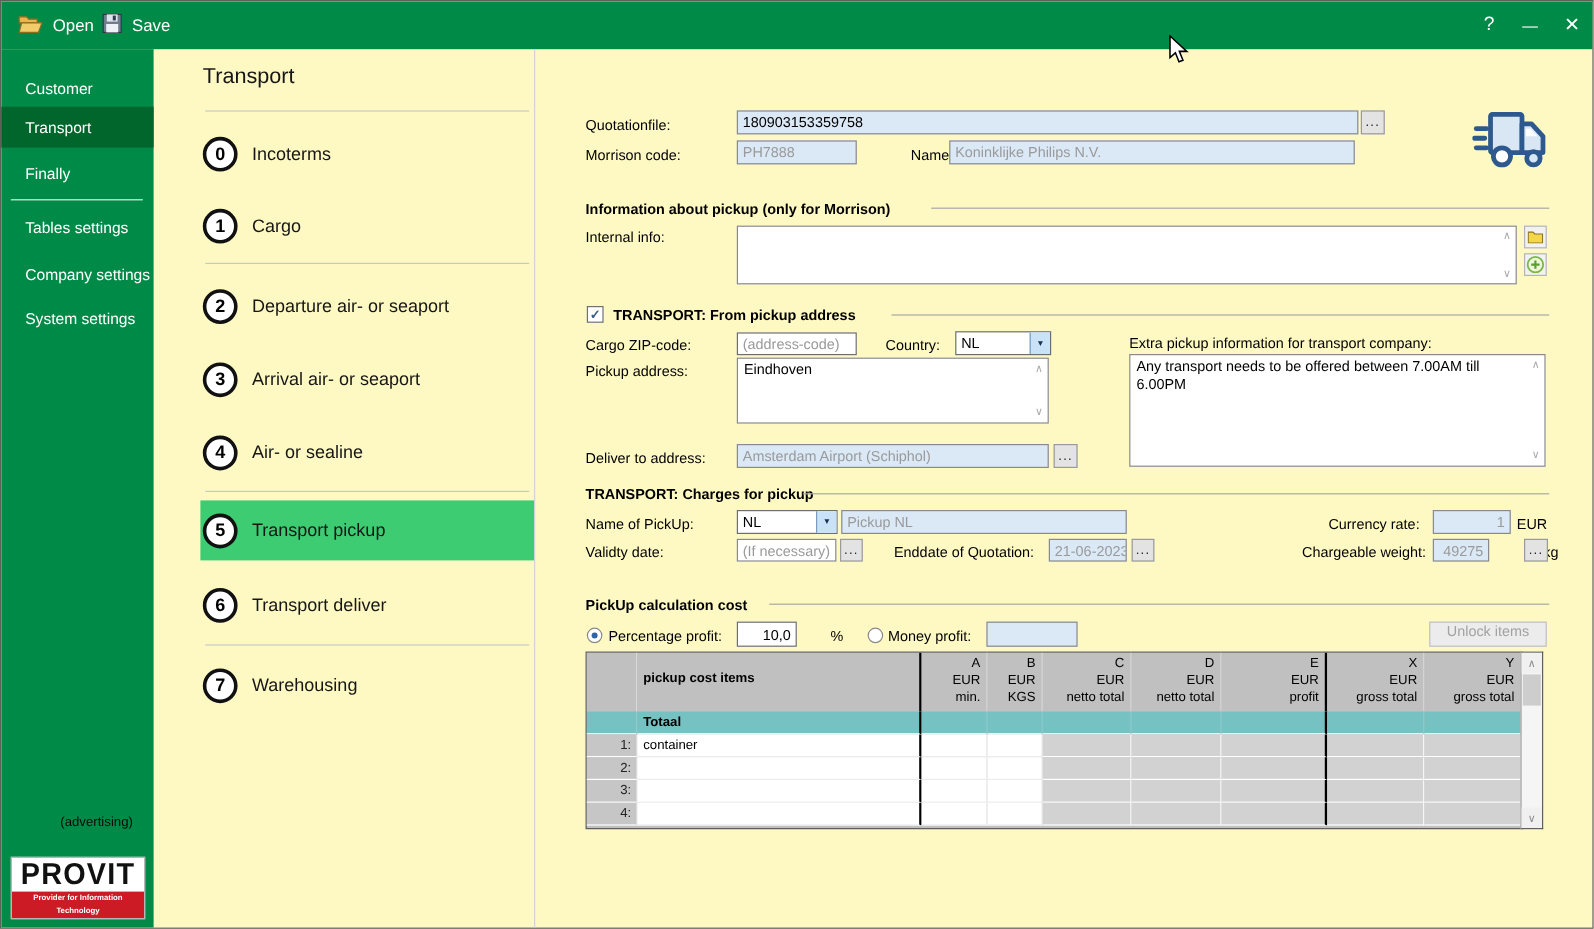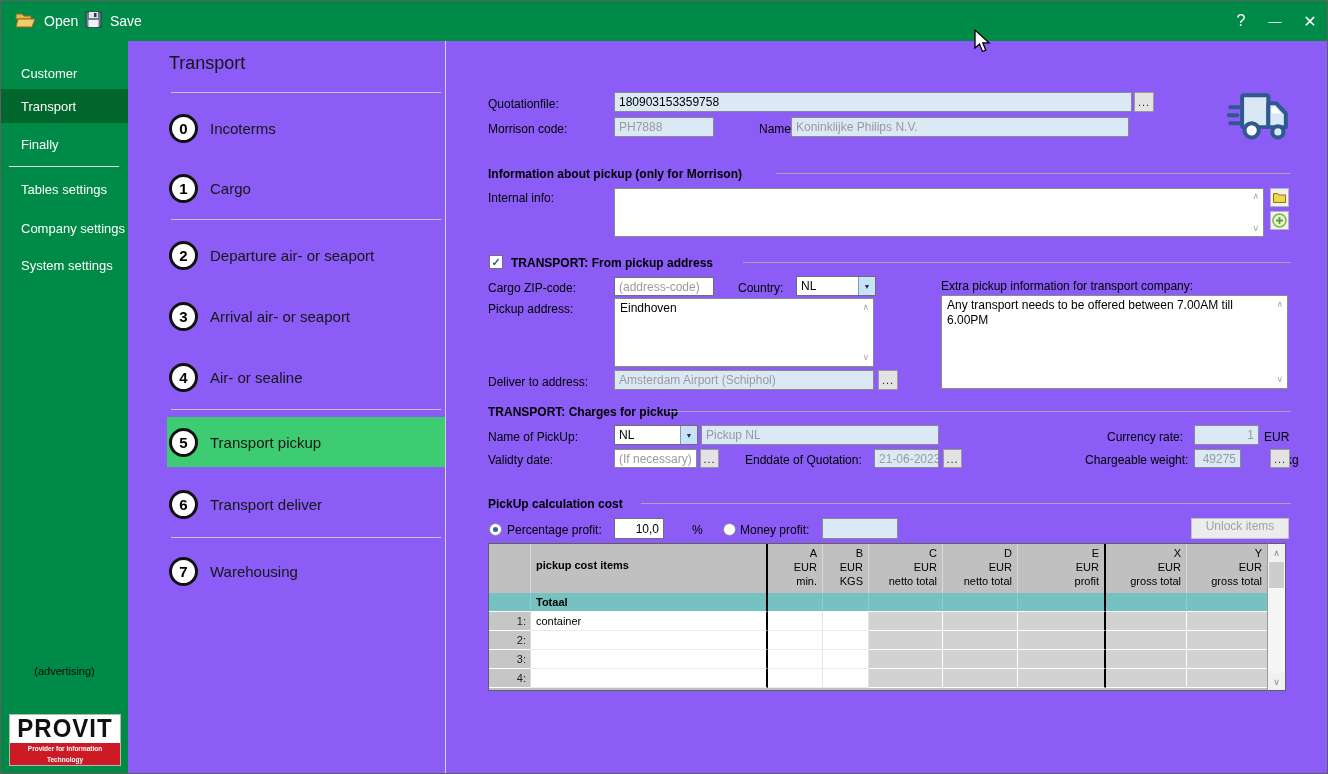--- a/index.html
+++ b/index.html
@@ -1,18 +1,18 @@
 <!DOCTYPE html>
 <html><head>
 <meta charset="utf-8">
 <style>
   * { margin:0; padding:0; box-sizing:border-box; }
   html,body { width:1328px; height:774px; }
   body { font-family:"Liberation Sans", sans-serif; font-size:12px; color:#000; }
-  .window { position:relative; width:1328px; height:774px; background:#8b5cf6; border:1px solid #5f5f5f; overflow:hidden; }
+  .window { position:relative; width:1328px; height:774px; background:#fef9c3; border:1px solid #5f5f5f; overflow:hidden; }
   .abs { position:absolute; }
 
   
   .titlebar { position:absolute; left:0; top:0; width:1328px; height:40px; background:#008A47; }
   .tb-item { position:absolute; top:0; height:40px; display:flex; align-items:center; gap:8px; color:#fff; font-size:14px; cursor:default; }
   .tb-caption { position:absolute; top:0; height:40px; display:flex; align-items:center; justify-content:center; color:#fff; font-size:16px; }
 
   
   .sidebar { position:absolute; left:0; top:40px; width:127px; height:734px; background:#008A47; }
   .side-item { position:absolute; left:0; width:127px; height:34px; display:flex; align-items:center; padding-left:20px; color:#fff; font-size:13px; }
@@ -118,21 +118,21 @@
     <div class="side-sep" style="top:125px;"></div>
     <div class="side-item" style="top:131px;">
         <span>Tables settings</span>
       </div>
     <div class="side-item" style="top:170px;">
         <span>Company settings</span>
       </div>
     <div class="side-item" style="top:207px;">
         <span>System settings</span>
       </div>
-    <div class="advertising" style="top:624px;">(advertising)</div>
+    <div class="advertising" style="top:638px;margin-left:16px;">(advertising)</div>
     <div class="logo" style="top:673px;">
       <span class="logo-title">PROVIT</span>
       <span class="logo-sub">Provider for Information Technology</span>
     </div>
   </div>
 
   <div class="steps-divider"></div>
   <div class="steps-title">Transport</div>
   <div class="step-sep" style="top:91px;"></div>
 
@@ -227,21 +227,21 @@
   <div class="field gray-text" style="left:613px; top:276px; width:100px; height:19px; border-color:#6e6e6e;">
       <span>(address-code)</span>
     </div>
   <div class="lbl" style="left:737px; top:280px;">Country:</div>
   <div class="ddl" style="left:795px; top:275px; width:80px; height:20px;">
     <span class="ddl-val">NL</span>
     <span class="ddl-btn">▼</span>
   </div>
 
   <div class="lbl" style="left:487px; top:301px;">Pickup address:</div>
-  <div class="ta" style="left:613px; top:297px; width:260px; height:69px;"><span>Eindhoven</span>
+  <div class="ta" style="left:613px; top:297px; width:260px; height:55px;"><span>Eindhoven</span>
     <span class="ta-arrow" style="right:4px; top:4px;">∧</span>
     <span class="ta-arrow" style="right:4px; bottom:4px;">∨</span>
   </div>
 
   <div class="lbl" style="left:487px; top:374px;">Deliver to address:</div>
   <div class="field blue gray-text" style="left:613px; top:369px; width:260px; height:20px;">
       <span>Amsterdam Airport (Schiphol)</span>
     </div>
   <div class="btn-dots" style="left:877px; top:369px; width:20px; height:20px;">
       <span>...</span>

